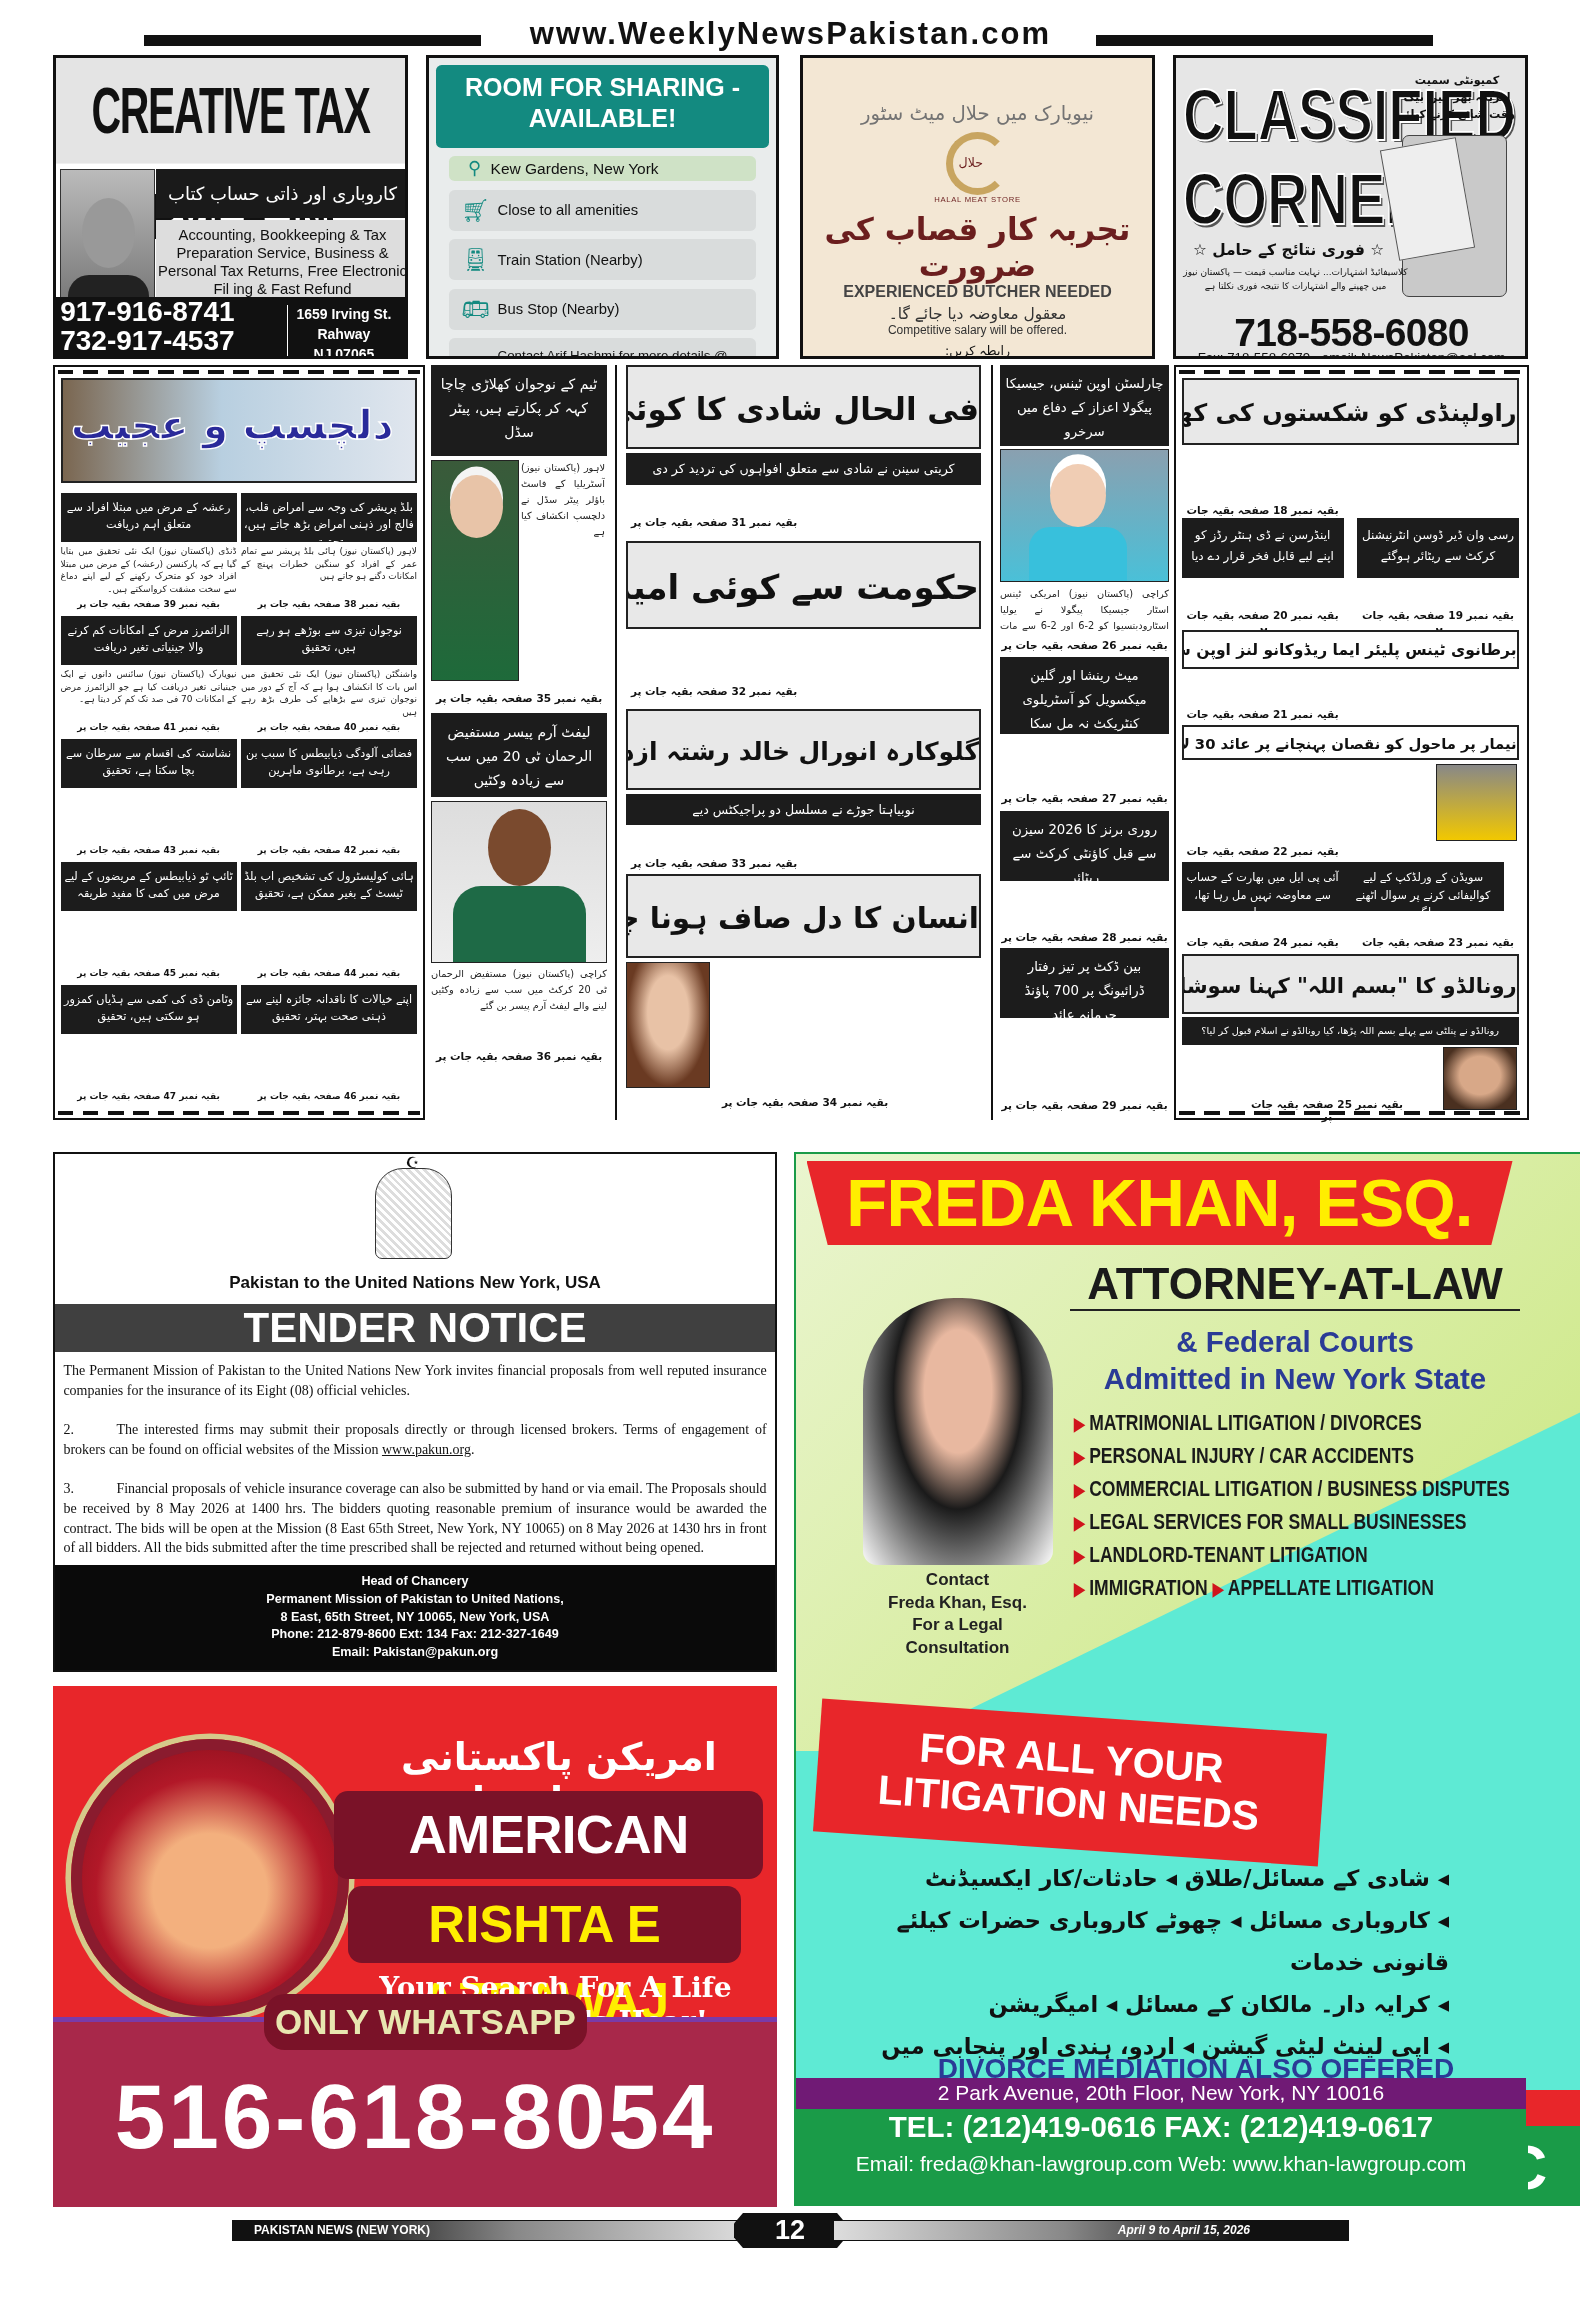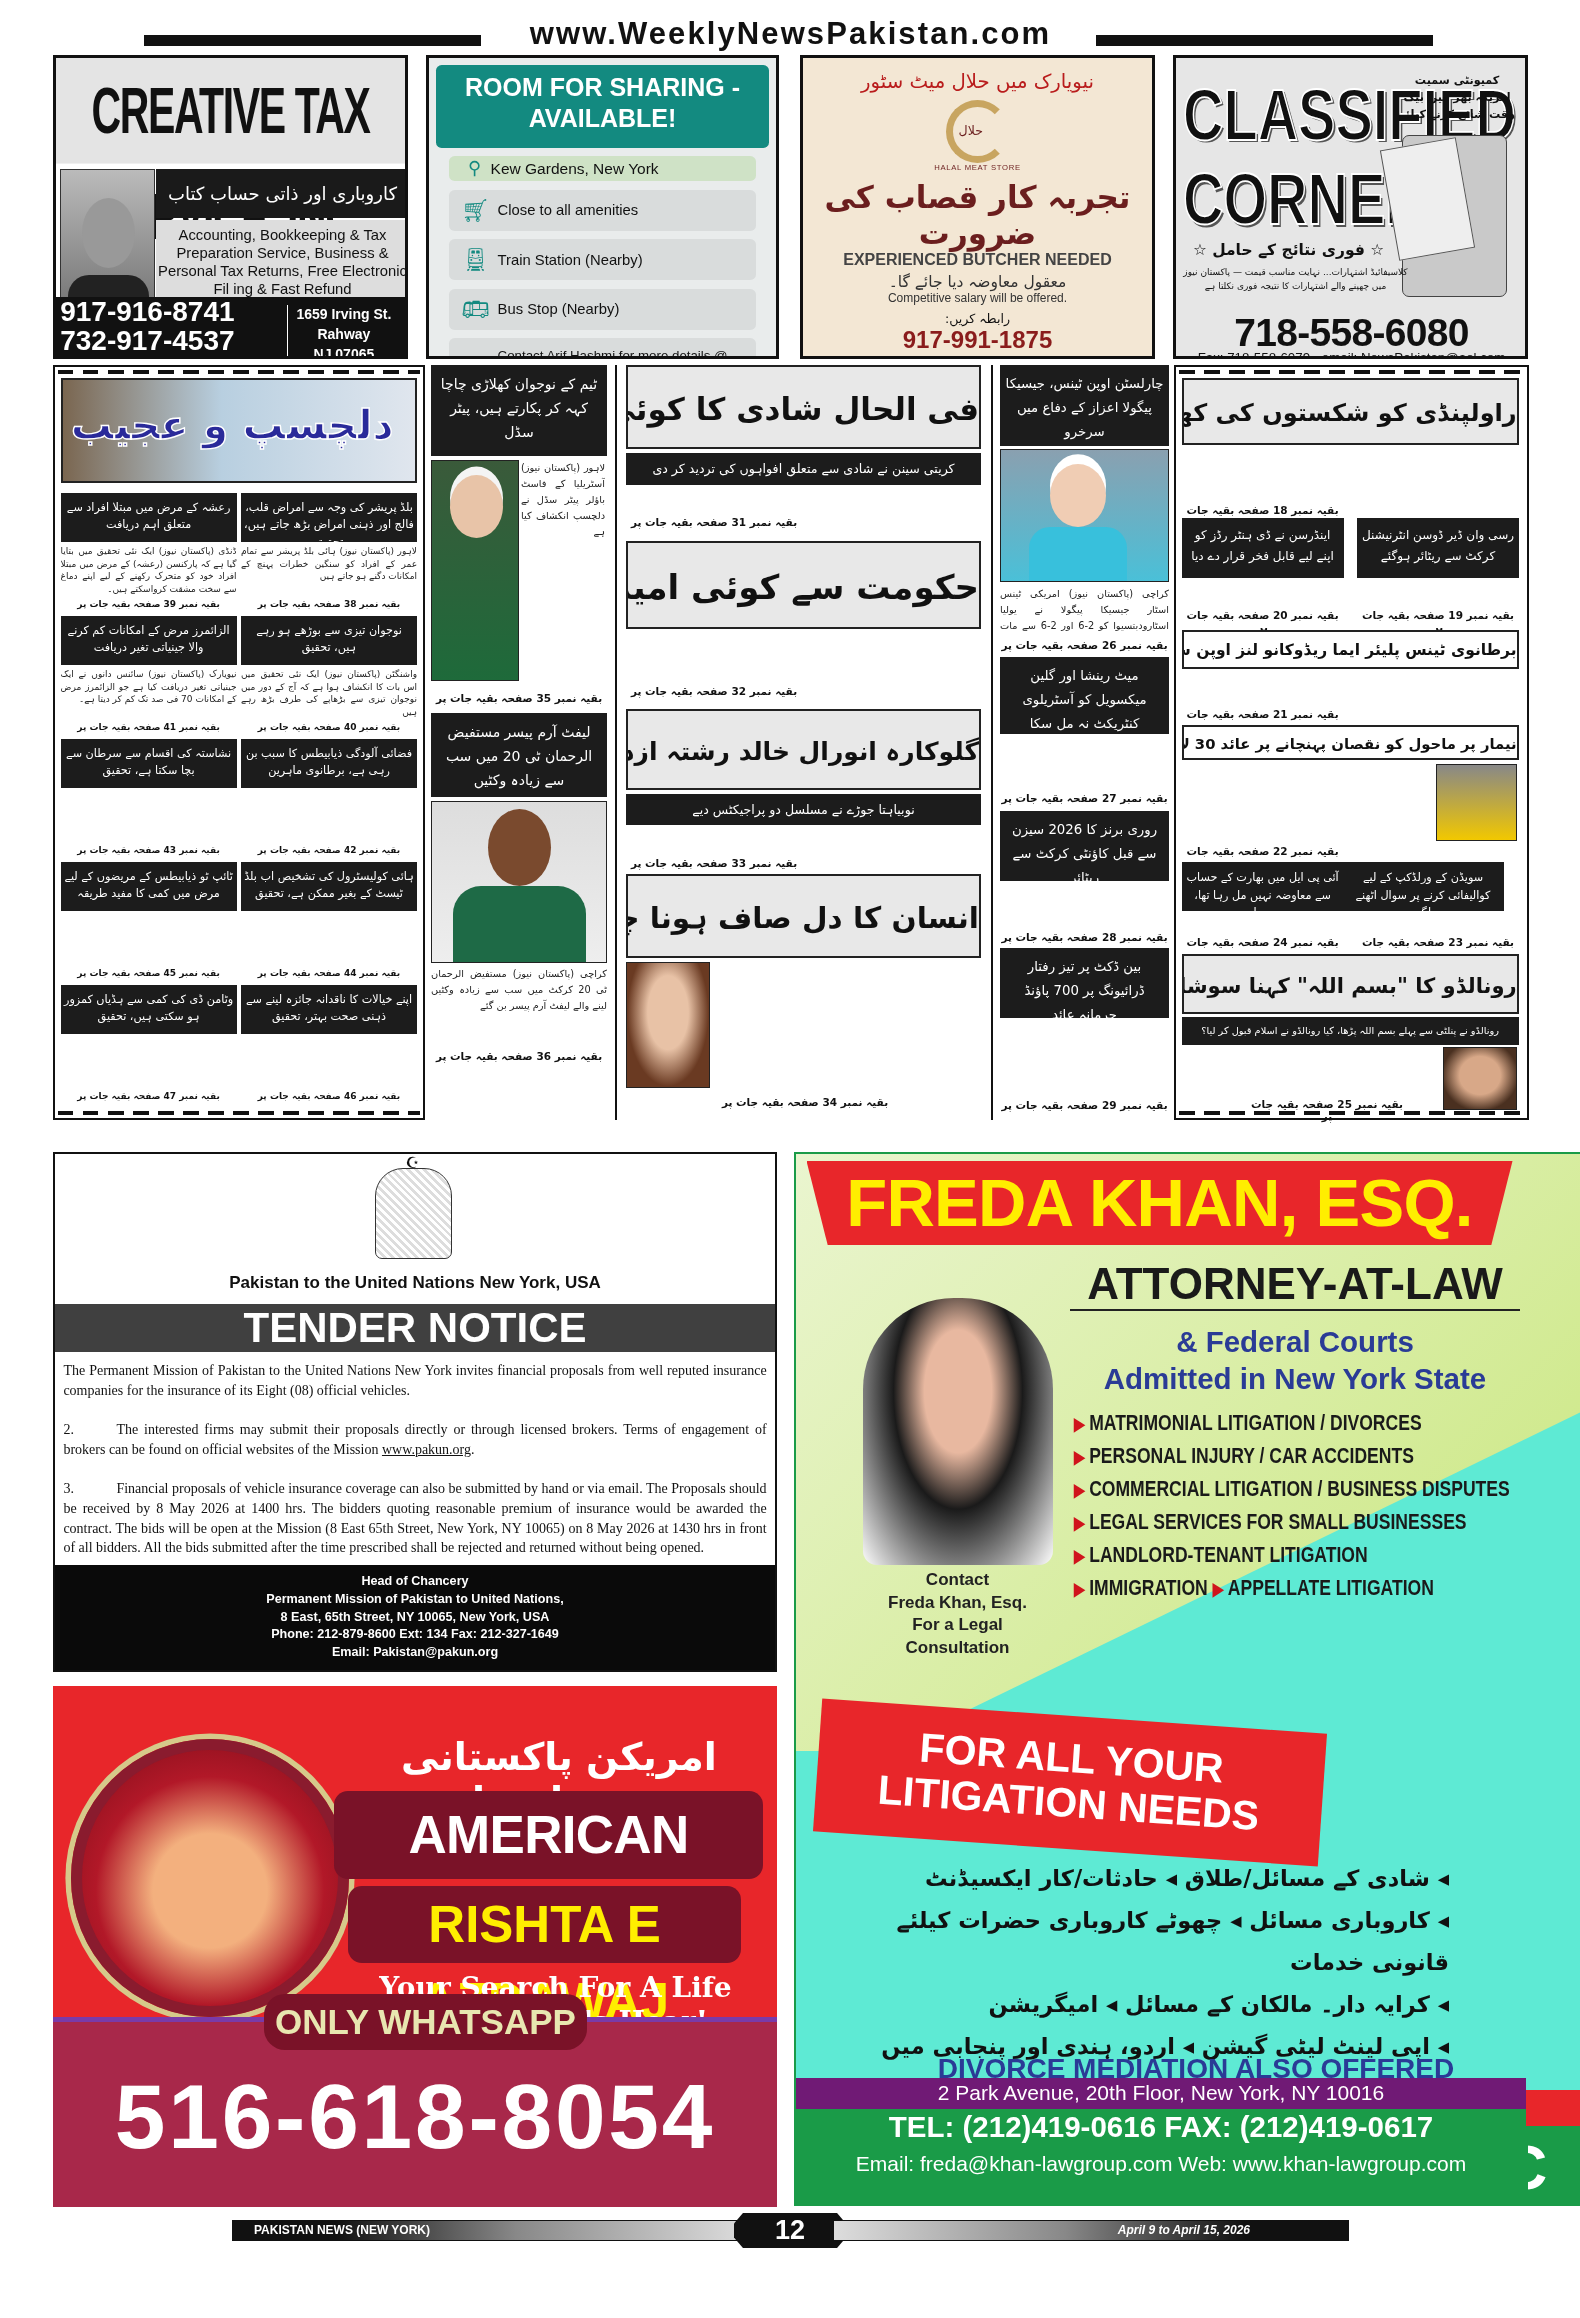--- a/index.html
+++ b/index.html
@@ -32,21 +32,21 @@
 #tax-phones{position:absolute;left:0;bottom:0;width:100%;height:59px;background:#111;color:#fff}
 #tax-phones .ph{position:absolute;left:4.2px;font-size:28px;font-weight:900;line-height:28px}
 #tax-phones .addr{position:absolute;right:5.6px;width:112px;text-align:center;font-size:14px;font-weight:bold;line-height:19.7px;top:8.4px;border-left:1.4px solid #fff}
 
 #room-head{background:#138a80;color:#fff;font-size:25px;font-weight:bold;text-align:center;line-height:31px;padding:7px 0;border-radius:5.6px;height:83px}
 .room-row{margin:8.4px 12.6px 0;background:#d9dcdc;border-radius:5.6px;height:41px;display:flex;align-items:center;font-size:14.8px;padding-left:49px;position:relative}
 .room-row .ic{position:absolute;left:12.6px;top:7px;width:27px;height:27px;color:#138a80;font-size:22.5px;line-height:27px;text-align:center}
 #room-loc{background:#cfe2c6;height:25px;padding-left:42px;font-size:15.5px}
 #room-contact{height:52px;font-size:13.3px;line-height:17px}
 
-#halal-top{font-size:19.7px;text-align:center;margin-top:12px;color:#b91c1c}
+#halal-top{font-size:19.7px;text-align:center;margin-top:44px;color:#737373}
 #halal-logo{width:63px;height:63px;margin:7px auto 0;border-radius:50%;border:7px solid #c8a560;border-right-color:transparent;position:relative}
 #halal-logo span{position:absolute;left:5.6px;top:15.5px;font-size:12.6px;color:#6b1e1e}
 #halal-logo-text{text-align:center;font-size:7.7px;color:#6b1e1e;letter-spacing:0.7px}
 #halal-urdu-head{font-size:31px;font-weight:bold;color:#6b1e1e;text-align:center;margin-top:7px}
 #halal-en-head{font-size:16px;font-weight:bold;color:#444;text-align:center}
 #halal-urdu-sal{font-size:15.5px;text-align:center;color:#333;margin-top:4.2px}
 #halal-sal{font-size:12px;text-align:center;color:#333}
 #halal-contact-u{font-size:12.6px;text-align:center;margin-top:5.6px}
 #halal-phone{font-size:24px;font-weight:bold;color:#8a1c1c;text-align:center}
 

